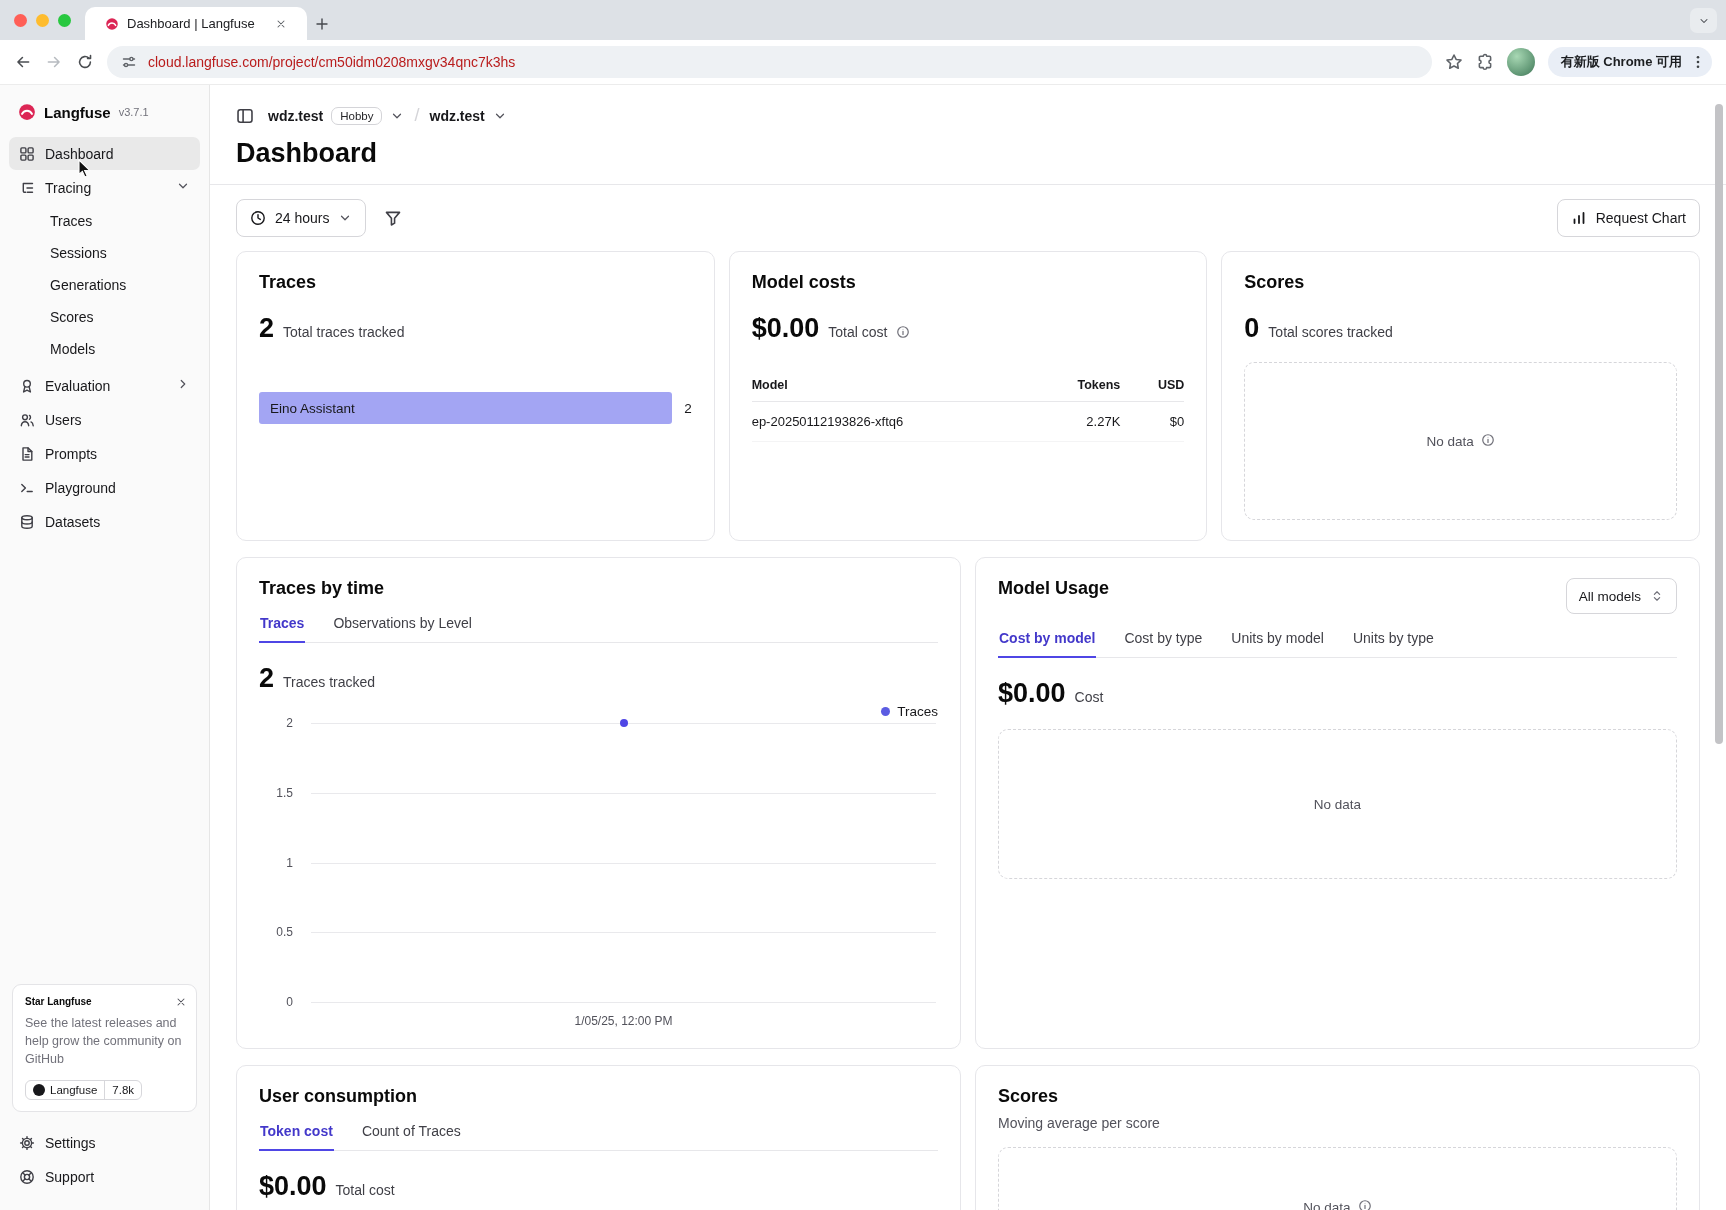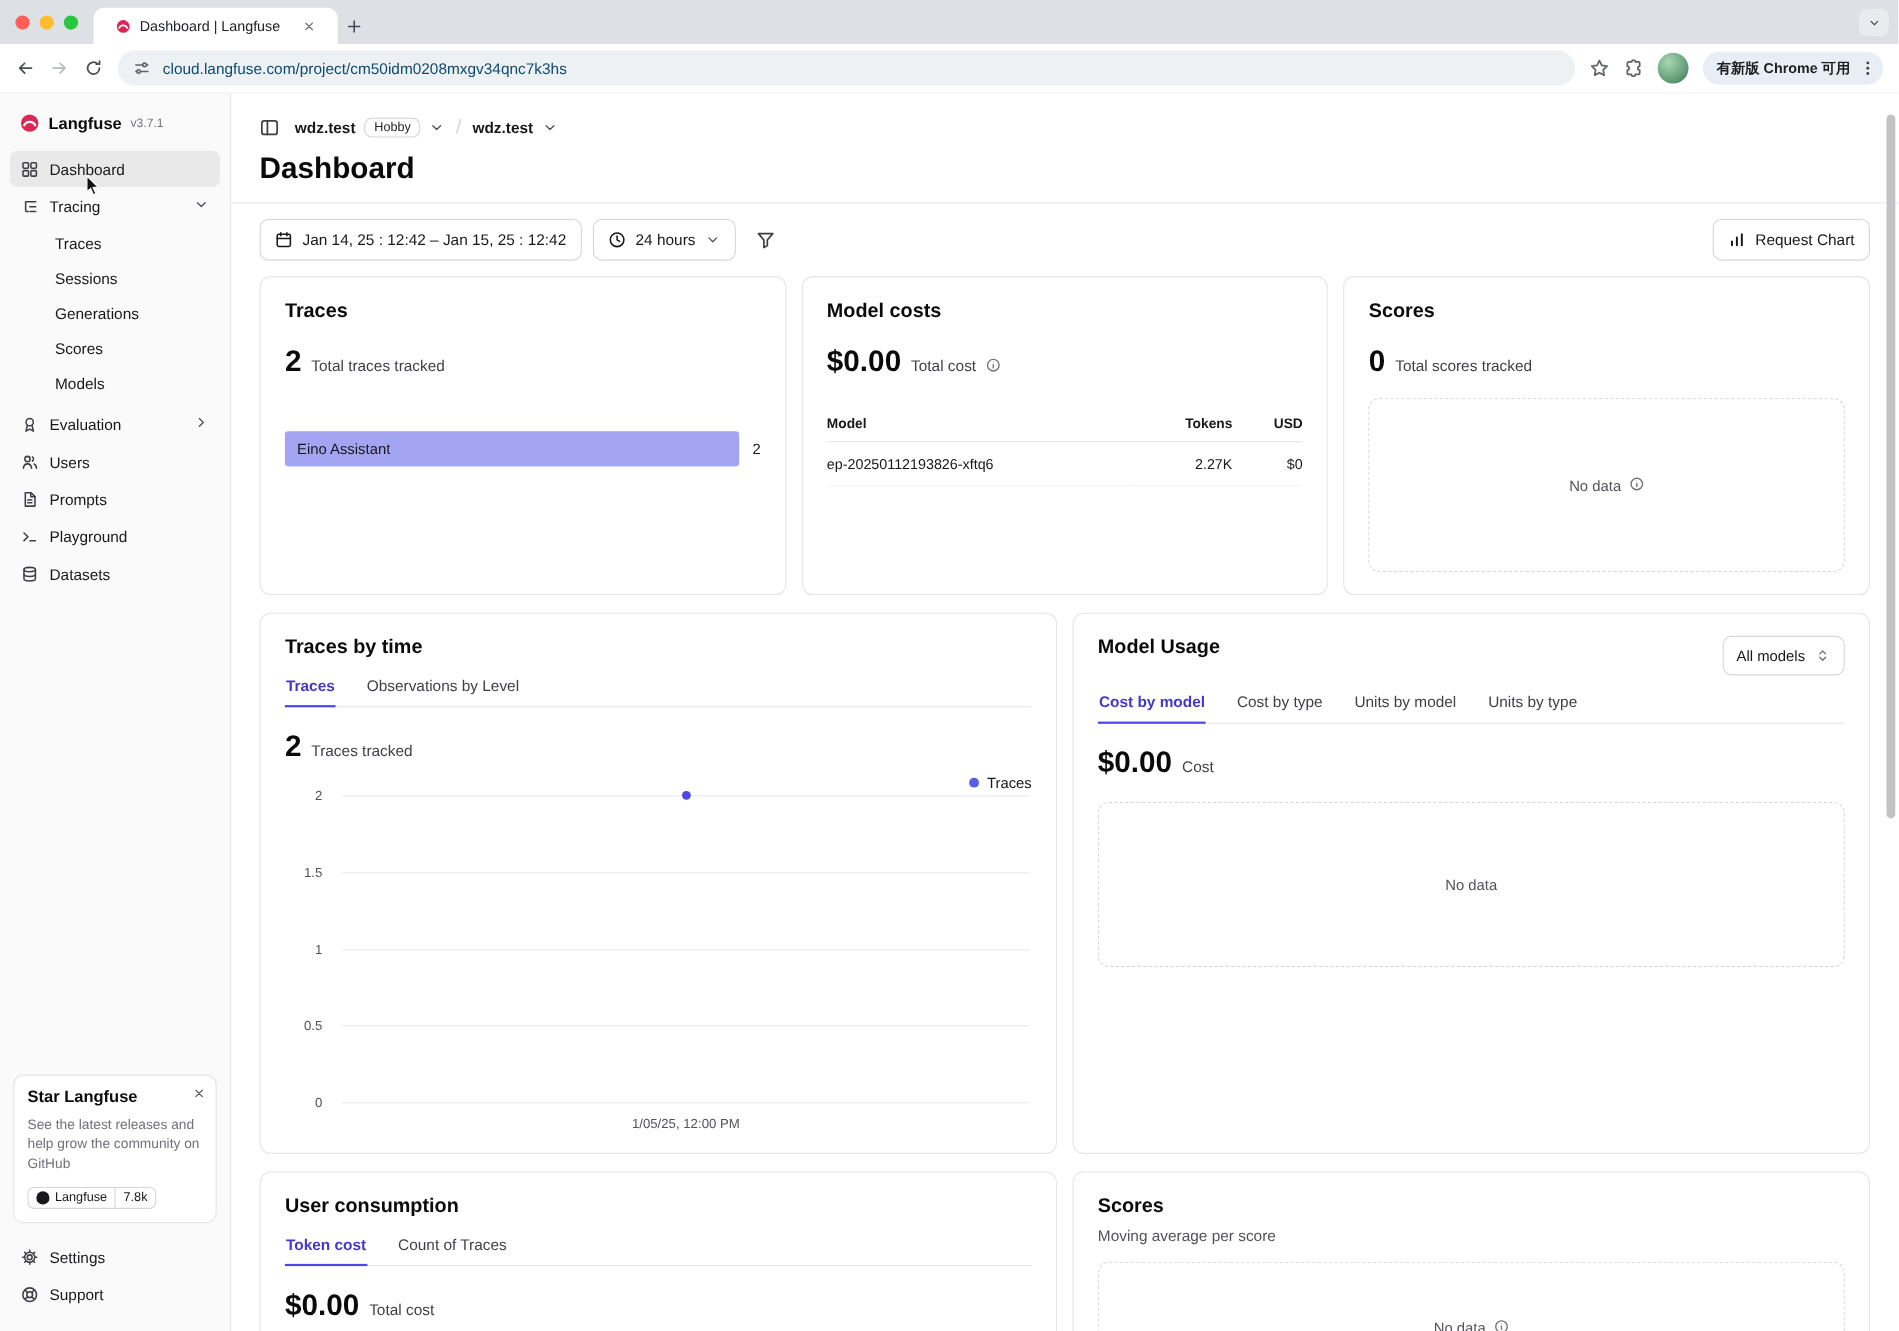--- a/index.html
+++ b/index.html
@@ -23,21 +23,21 @@
          display:flex; align-items:center; gap:8px; padding:0 20px; font-size:13px; color:#202124; }
   .tab-title { flex:1; white-space:nowrap; overflow:hidden; text-overflow:ellipsis; }
   .newtab { width:30px; height:33px; display:flex; align-items:center; justify-content:center; color:#45484d; }
   .tabsearch { position:absolute; right:9px; top:8px; width:27px; height:25px; border-radius:7px;
          background:#e9ecef; display:flex; align-items:center; justify-content:center; color:#45484d; }
   .toolbar { height:45px; background:#fff; display:flex; align-items:center; gap:13px;
          padding:0 14px; border-bottom:1px solid #ececec; }
   .navbtn { color:#4a4d51; display:flex; align-items:center; }
   .navbtn.disabled { color:#b7bbc0; }
   .urlbar { flex:1; height:32px; background:#eef1f4; border-radius:16px; display:flex;
-         align-items:center; gap:11px; padding:0 14px; font-size:14px; color:#0c4a6e; }
+         align-items:center; gap:11px; padding:0 14px; font-size:14px; color:#b91c1c; }
   .url-text { white-space:nowrap; overflow:hidden; }
   .tb-icon { color:#5f6368; display:flex; align-items:center; }
   .avatar { width:28px; height:28px; border-radius:50%;
          background:radial-gradient(circle at 35% 30%, #a8d8b4, #5d9472 70%, #3f6e52); flex:none; }
   .chip { height:30px; border-radius:15px; background:#e9eef6; display:flex; align-items:center;
          gap:8px; padding:0 6px 0 13px; font-size:13px; color:#1c1e21; font-weight:700; }
   .kebab { color:#3c4043; display:flex; align-items:center; }
 
   
   .app { display:flex; height:1125px; }
@@ -49,21 +49,21 @@
   .nav-item { display:flex; align-items:center; gap:10px; height:33px; padding:0 10px;
          border-radius:7px; font-size:14px; color:#18181b; margin-bottom:1px; cursor:pointer; }
   .nav-item .grow { flex:1; }
   .nav-item.active { background:#e9e9e9; }
   .nav-item .chev { color:#52525b; }
   .sub-item { height:31px; padding-left:41px; }
   .nav-icon { color:#3f3f46; display:flex; align-items:center; }
   .spacer { flex:1; }
   .promo { border:1px solid #e4e4e7; background:#fff; border-radius:9px; padding:11px 12px;
          margin:0 3px 14px; position:relative; }
-  .promo-title { font-size:15px; font-weight:700; }
+  .promo-title { font-size:10px; font-weight:700; }
   .promo-close { position:absolute; top:9px; right:9px; color:#52525b; }
   .promo-body { margin-top:7px; font-size:12.5px; line-height:1.45; color:#71717a; }
   .gh-pill { display:inline-flex; margin-top:12px; border:1px solid #d7d7db; border-radius:6px;
          overflow:hidden; font-size:11.5px; color:#18181b; background:#fff; }
   .gh-left { display:flex; align-items:center; gap:5px; padding:3px 7px; border-right:1px solid #d7d7db; }
   .gh-right { padding:3px 7px; }
   .gh-mark { width:12px; height:12px; border-radius:50%; background:#18181b; display:inline-block; }
 
   
   .main { flex:1; background:#fff; overflow:hidden; display:flex; flex-direction:column; }
@@ -403,27 +403,20 @@
           </svg>
       </span>
     </div>
 
     <div class="page-title">Dashboard</div>
     <div class="divider"></div>
 
     <div class="filters">
       <span class="fbtn">
         <svg class="ic" viewBox="0 0 16 16">
-            <rect x="2" y="3" width="12" height="11" rx="1.5"></rect>
-            <path d="M2 6.8h12M5.2 1.6v2.8M10.8 1.6v2.8"></path>
-          </svg>
-        <span>Jan 14, 25 : 12:42 – Jan 15, 25 : 12:42</span>
-      </span>
-      <span class="fbtn">
-        <svg class="ic" viewBox="0 0 16 16">
             <circle cx="8" cy="8" r="6.2"></circle>
             <path d="M8 4.6V8l2.3 1.4"></path>
           </svg>
         <span>24 hours</span>
         <svg class="ic ic14 chev" viewBox="0 0 16 16">
             <path d="M4 6l4 4 4-4"></path>
           </svg>
       </span>
       <span class="iconbtn">
         <svg class="ic ic18" viewBox="0 0 16 16">

